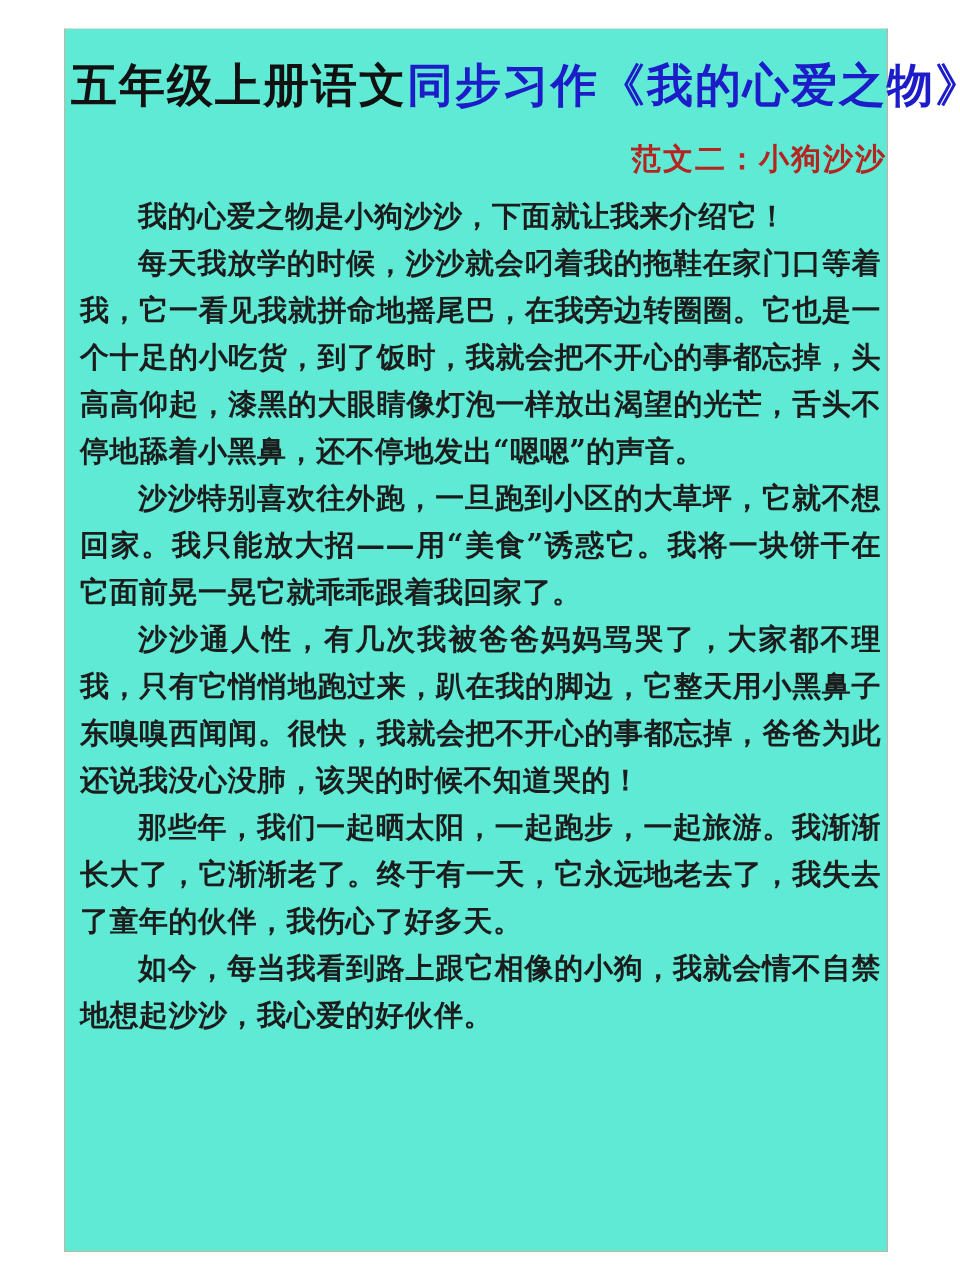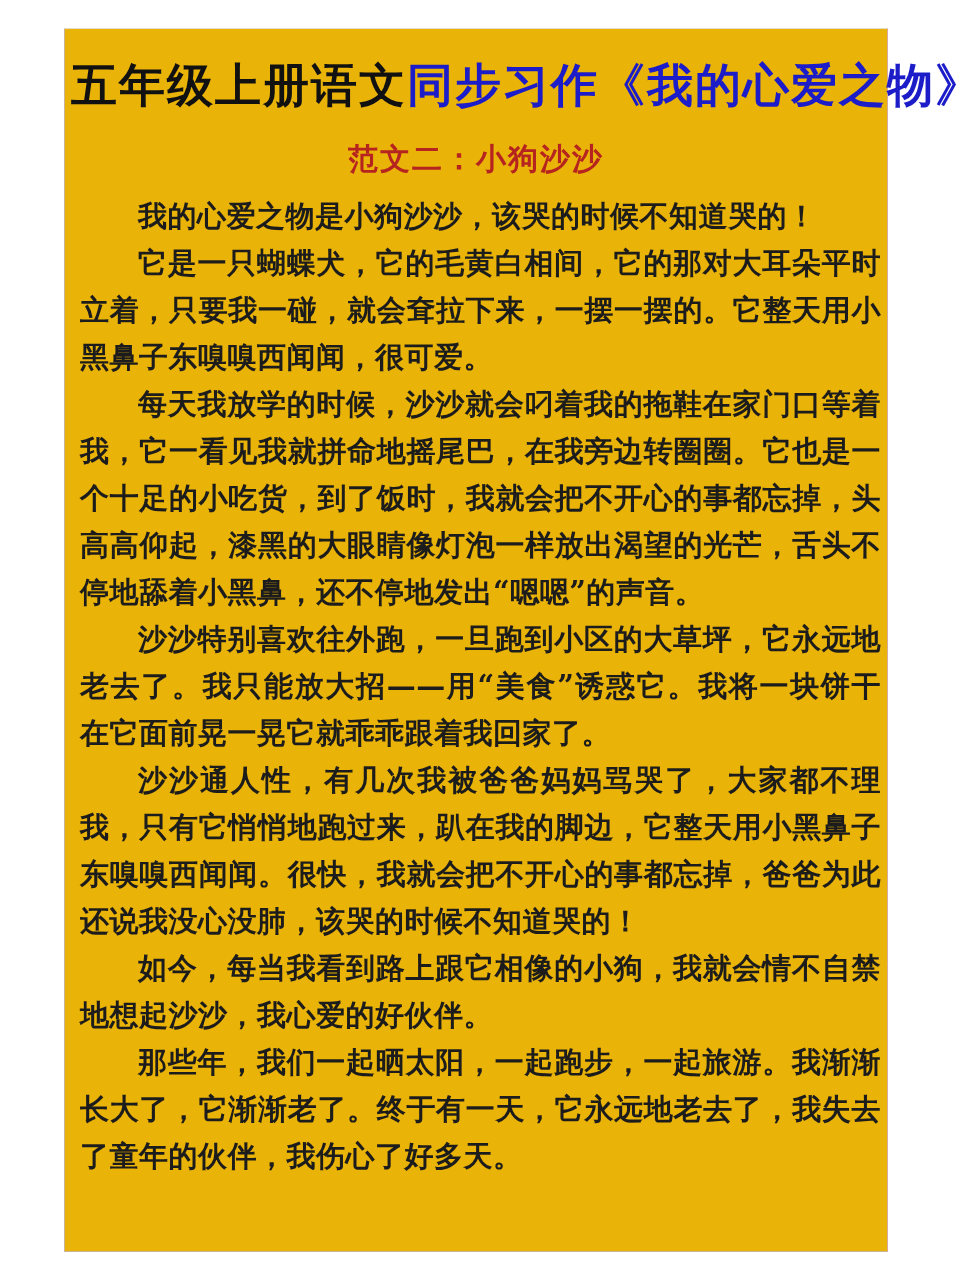--- a/index.html
+++ b/index.html
@@ -13,40 +13,40 @@
     width:960px;height:1280px;
     background:#ffffff;
     font-family:"DejaVu Serif","Liberation Serif",serif;
     overflow:hidden;
     position:relative;
   }
   .page{
     position:absolute;
     left:64px;top:28px;
     width:822px;height:1222px;
-    background:#eab308;
+    background:#5eead4;
     border:1px solid var(--border-color);
     border-right-color:#d6a9a0;
     border-top-color:#e4decb;
     box-sizing:content-box;
   }
   .title{
     margin:26px 6px 0 6px;
     text-align:center;
     font-size:46px;
     line-height:60px;
     font-weight:bold;
     letter-spacing:2px;
     white-space:nowrap;
   }
   .t-black{color:#111111;}
   .t-blue{color:var(--title-blue);}
   .subtitle{
     margin:24px 0 0 0;
-    text-align:center;
+    text-align:right;
     font-size:30px;
     line-height:40px;
     font-weight:bold;
     letter-spacing:2px;
     color:var(--subtitle-red);
   }
   .essay{
     margin:14px 6px 0 15px;
     color:var(--text-color);
   }
@@ -64,21 +64,20 @@
 </style>
 </head>
 <body>
 
 <div class="page">
   <h1 class="title"><span class="t-black">五年级上册语文</span><span class="t-blue">同步习作《我的心爱之物》</span></h1>
 
   <h2 class="subtitle">范文二：小狗沙沙</h2>
 
   <div class="essay">
-    <p>我的心爱之物是小狗沙沙，该哭的时候不知道哭的！</p>
-    <p>它是一只蝴蝶犬，它的毛黄白相间，它的那对大耳朵平时立着，只要我一碰，就会耷拉下来，一摆一摆的。它整天用小黑鼻子东嗅嗅西闻闻，很可爱。</p>
+    <p>我的心爱之物是小狗沙沙，下面就让我来介绍它！</p>
     <p>每天我放学的时候，沙沙就会叼着我的拖鞋在家门口等着我，它一看见我就拼命地摇尾巴，在我旁边转圈圈。它也是一个十足的小吃货，到了饭时，我就会把不开心的事都忘掉，头高高仰起，漆黑的大眼睛像灯泡一样放出渴望的光芒，舌头不停地舔着小黑鼻，还不停地发出“嗯嗯”的声音。</p>
-    <p>沙沙特别喜欢往外跑，一旦跑到小区的大草坪，它永远地老去了。我只能放大招——用“美食”诱惑它。我将一块饼干在它面前晃一晃它就乖乖跟着我回家了。</p>
+    <p>沙沙特别喜欢往外跑，一旦跑到小区的大草坪，它就不想回家。我只能放大招——用“美食”诱惑它。我将一块饼干在它面前晃一晃它就乖乖跟着我回家了。</p>
     <p>沙沙通人性，有几次我被爸爸妈妈骂哭了，大家都不理我，只有它悄悄地跑过来，趴在我的脚边，它整天用小黑鼻子东嗅嗅西闻闻。很快，我就会把不开心的事都忘掉，爸爸为此还说我没心没肺，该哭的时候不知道哭的！</p>
+    <p>那些年，我们一起晒太阳，一起跑步，一起旅游。我渐渐长大了，它渐渐老了。终于有一天，它永远地老去了，我失去了童年的伙伴，我伤心了好多天。</p>
     <p>如今，每当我看到路上跟它相像的小狗，我就会情不自禁地想起沙沙，我心爱的好伙伴。</p>
-    <p>那些年，我们一起晒太阳，一起跑步，一起旅游。我渐渐长大了，它渐渐老了。终于有一天，它永远地老去了，我失去了童年的伙伴，我伤心了好多天。</p>
   </div>
 </div>
 
 </body></html>

